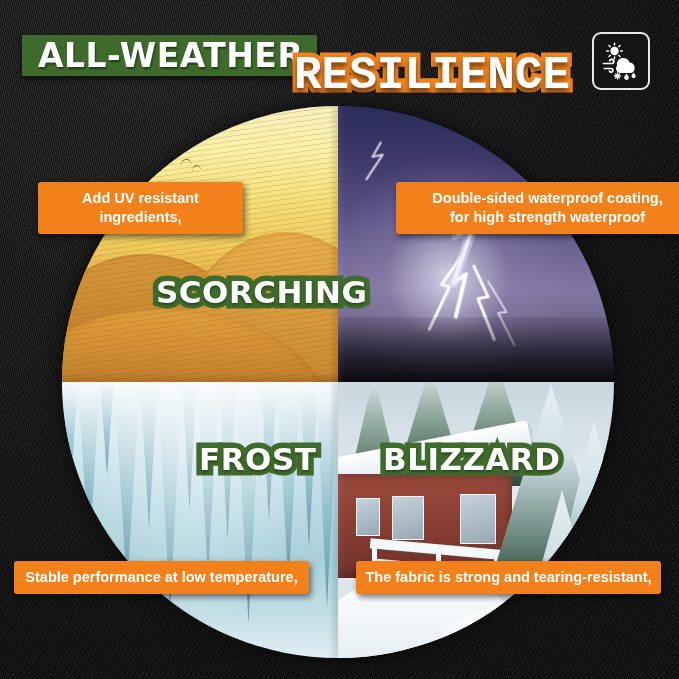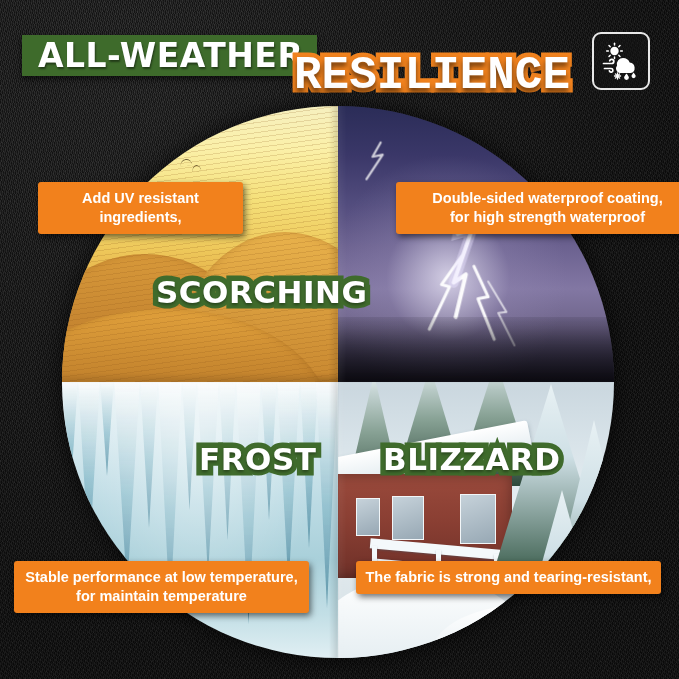--- a/index.html
+++ b/index.html
@@ -416,19 +416,18 @@
 
   <div id="caption-scorching" class="caption">
     <span>Add UV resistant ingredients,</span>
   </div>
   <div id="caption-storm" class="caption">
     <span>Double-sided waterproof coating,</span>
     <span class="line2">for high strength waterproof</span>
   </div>
   <div id="caption-frost" class="caption">
     <span>Stable performance at low temperature,</span>
-    <span class="line2">for maintain temperature</span>
   </div>
   <div id="caption-blizzard" class="caption">
     <span>The fabric is strong and tearing-resistant,</span>
   </div>
 
 </div>
 
 </body></html>

